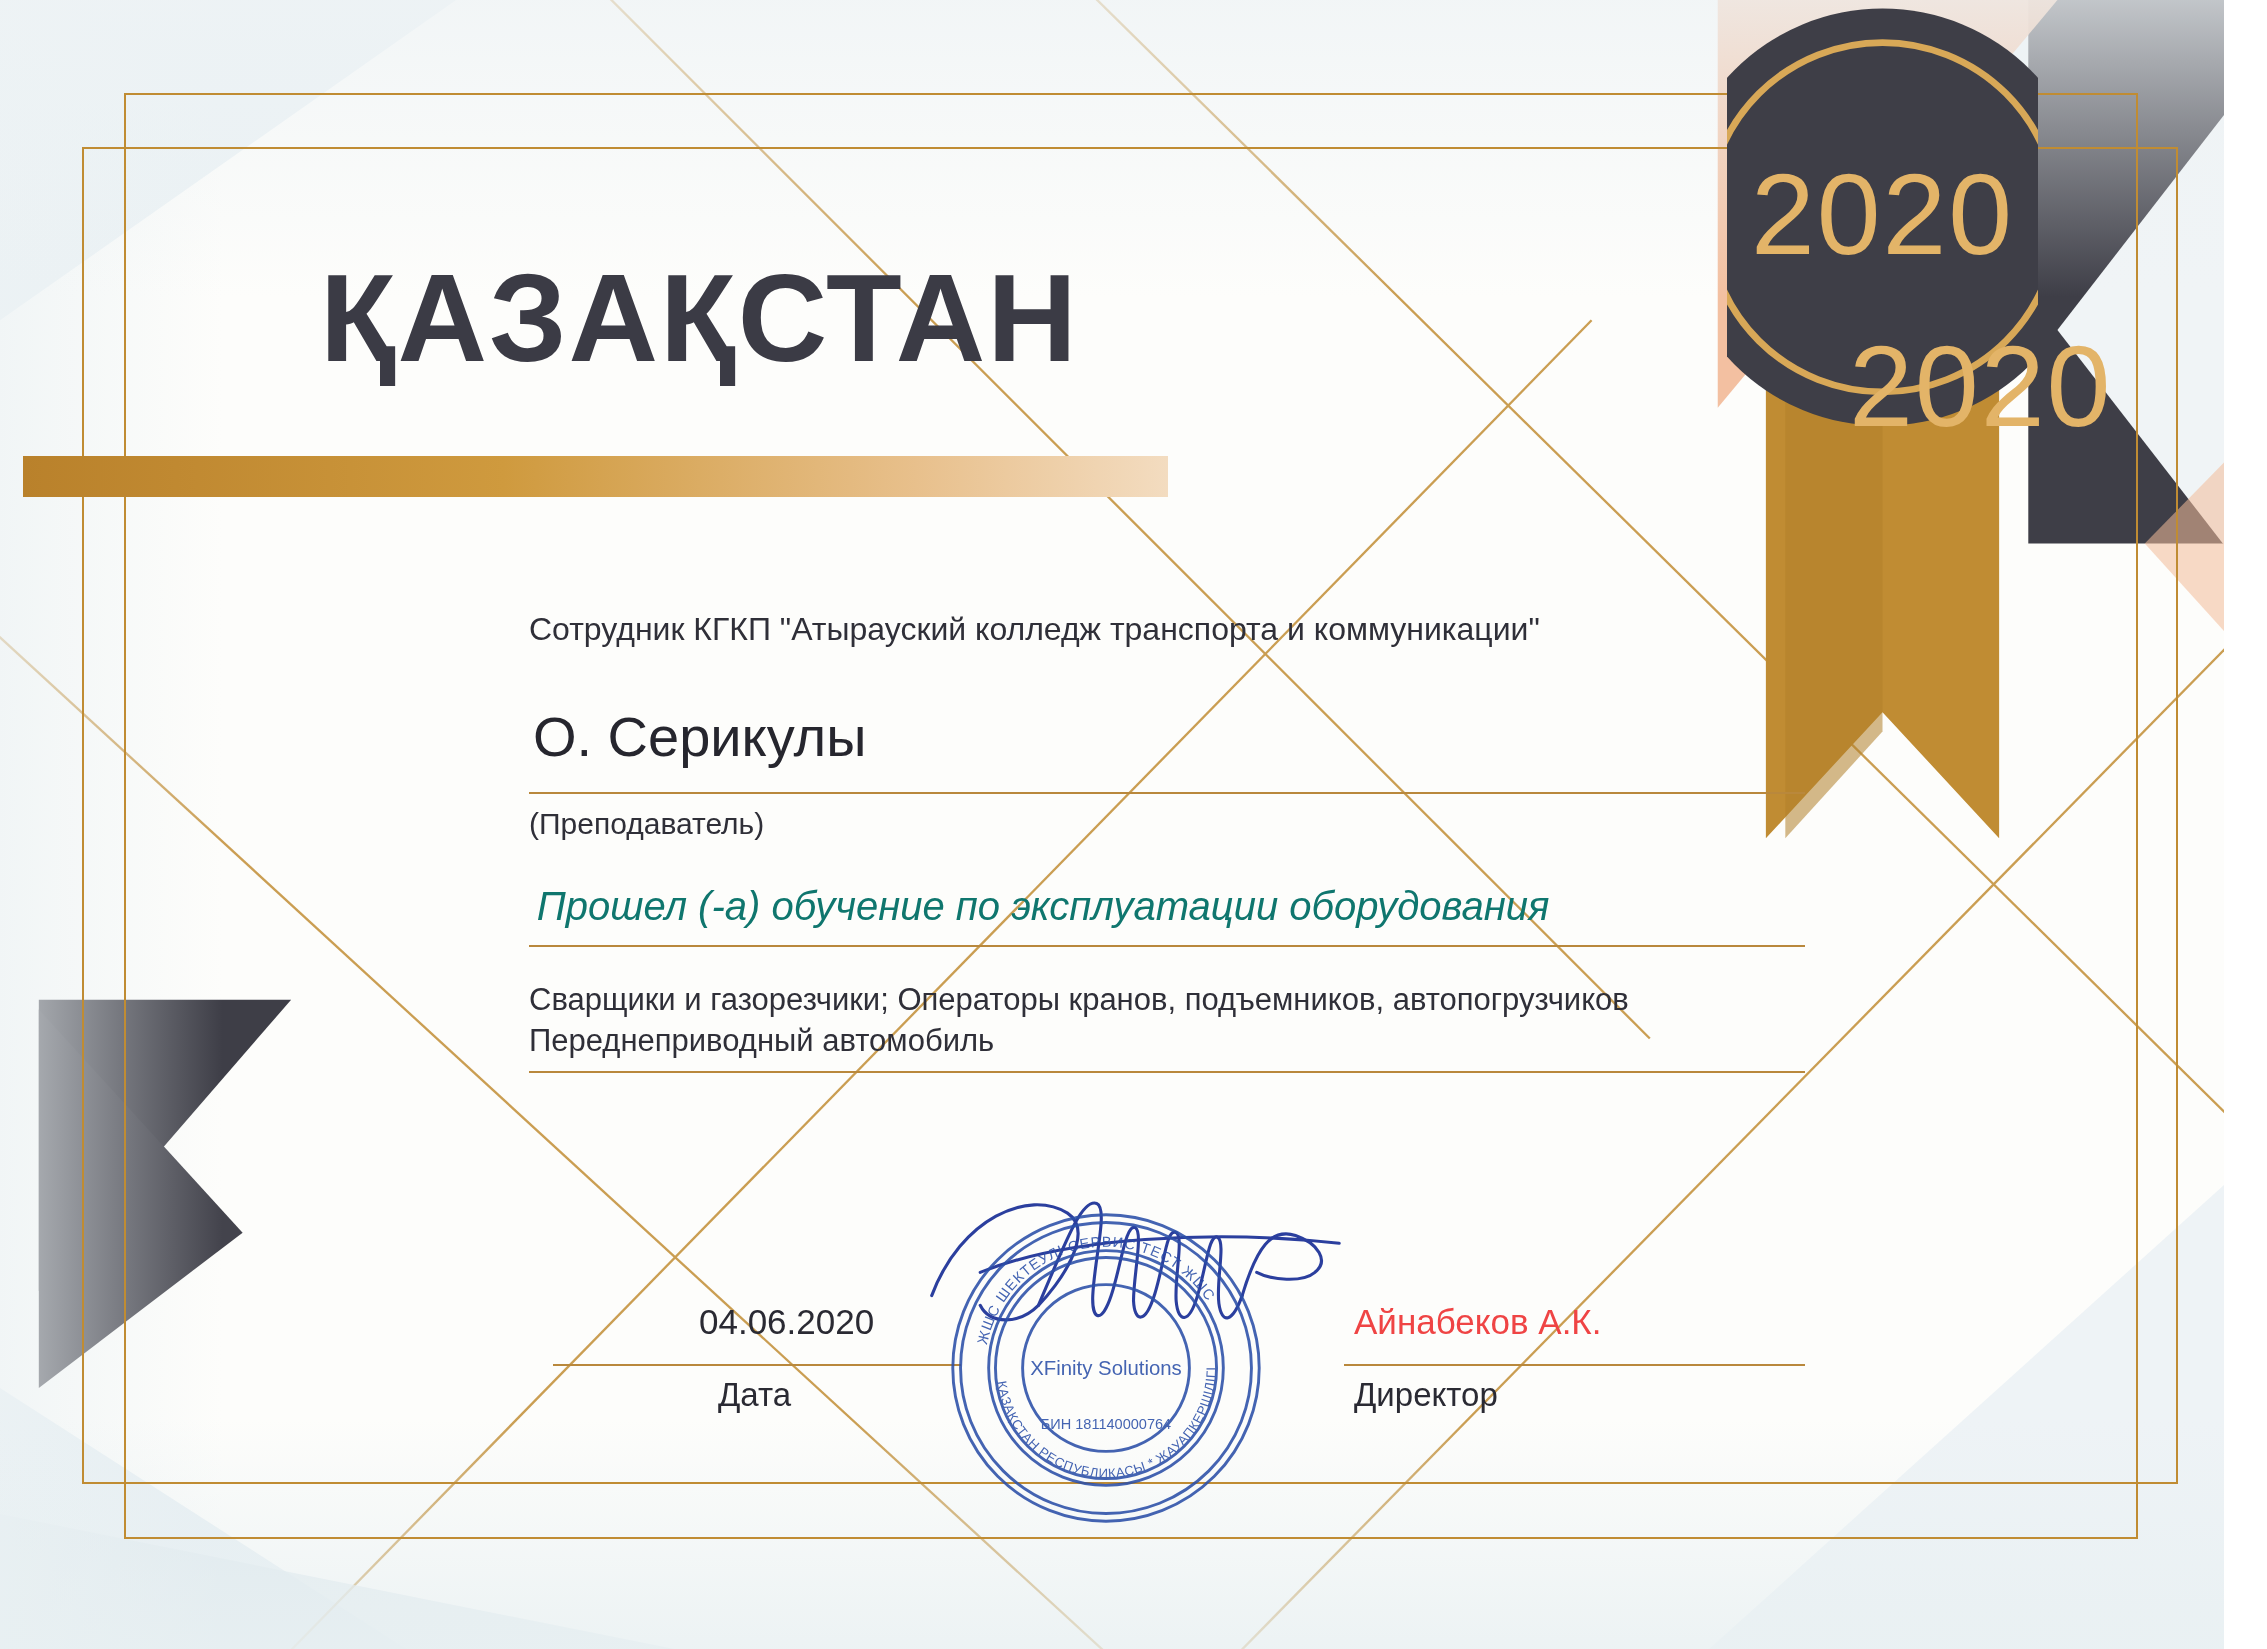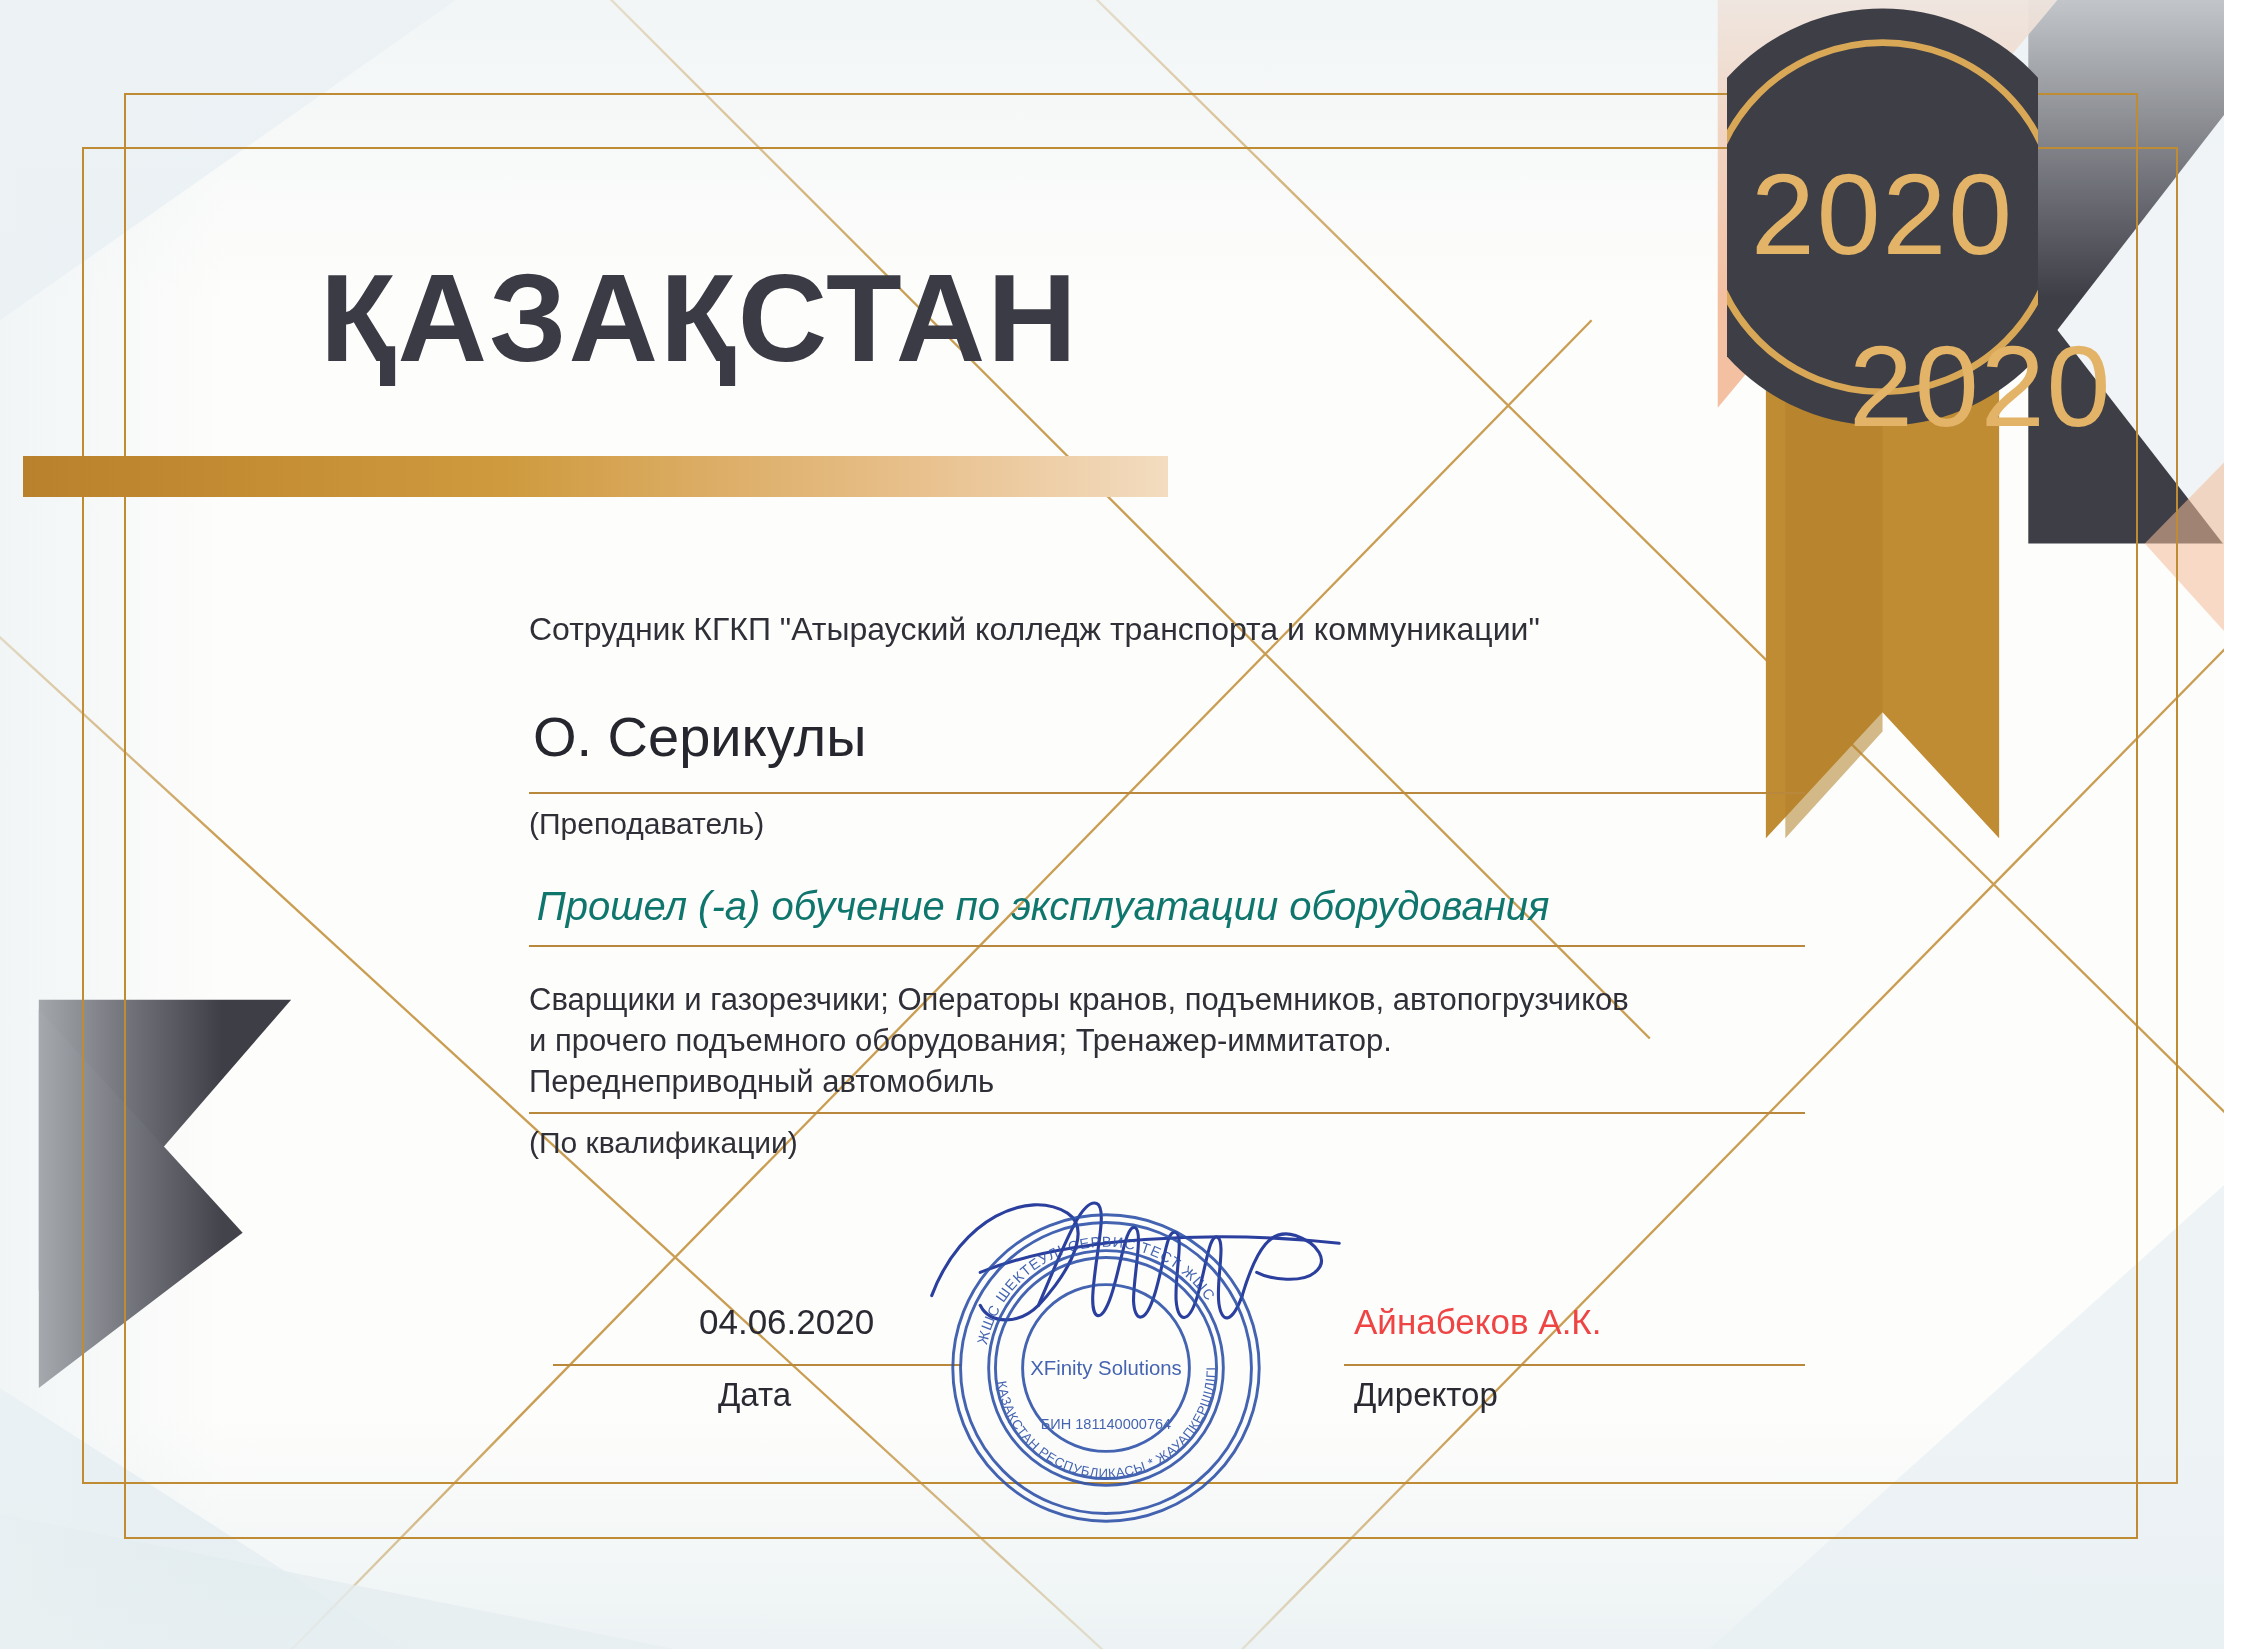--- a/index.html
+++ b/index.html
@@ -288,25 +288,23 @@
 
     <div class="recipient">О. Серикулы</div>
     <div class="rule"></div>
     <div class="caption">(Преподаватель)</div>
 
     <div class="line-course">Прошел (-а) обучение по эксплуатации оборудования</div>
     <div class="rule"></div>
 
     <div class="qual">
       <div>Сварщики и газорезчики; Операторы кранов, подъемников, автопогрузчиков</div>
-      <div>и прочего подъемного оборудования; Тренажер-иммитатор.</div>
       <div>Переднеприводный автомобиль</div>
     </div>
     <div class="rule"></div>
-    <div class="caption2">(По квалификации)</div>
   </div>
 
   <div class="sig-row">
     <div class="sig-date-value">04.06.2020</div>
     <div class="sig-date-rule"></div>
     <div class="sig-date-label">Дата</div>
 
     <div class="sig-dir-value">Айнабеков А.К.</div>
     <div class="sig-dir-rule"></div>
     <div class="sig-dir-label">Директор</div>

